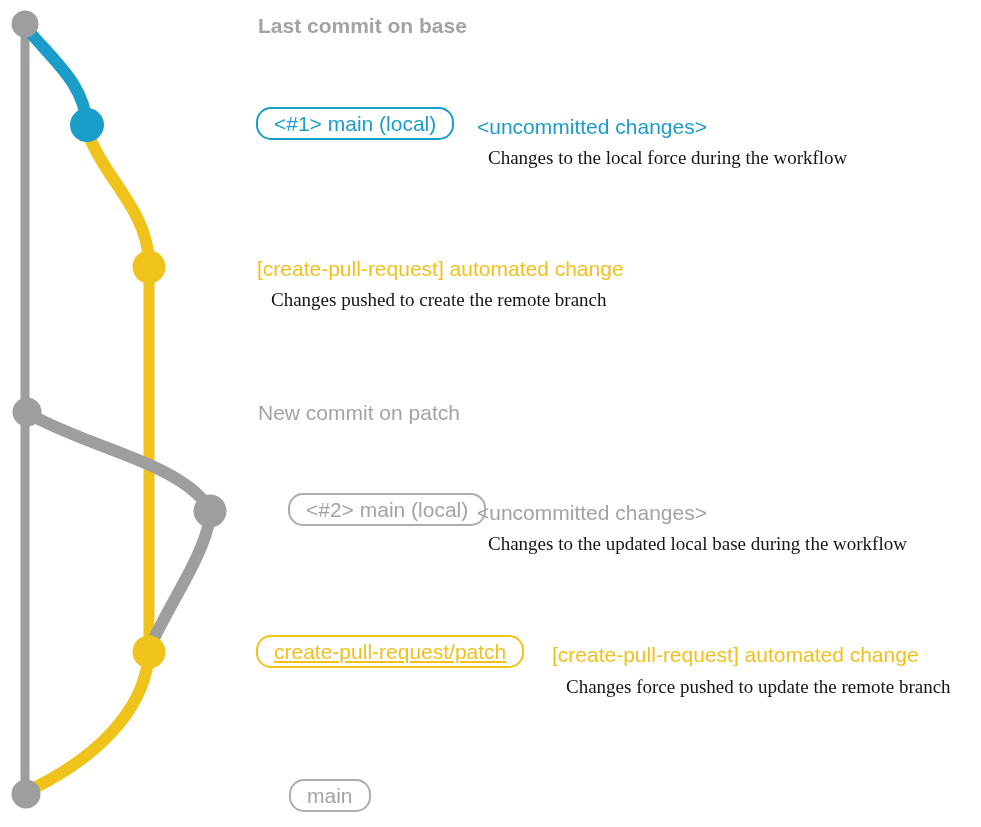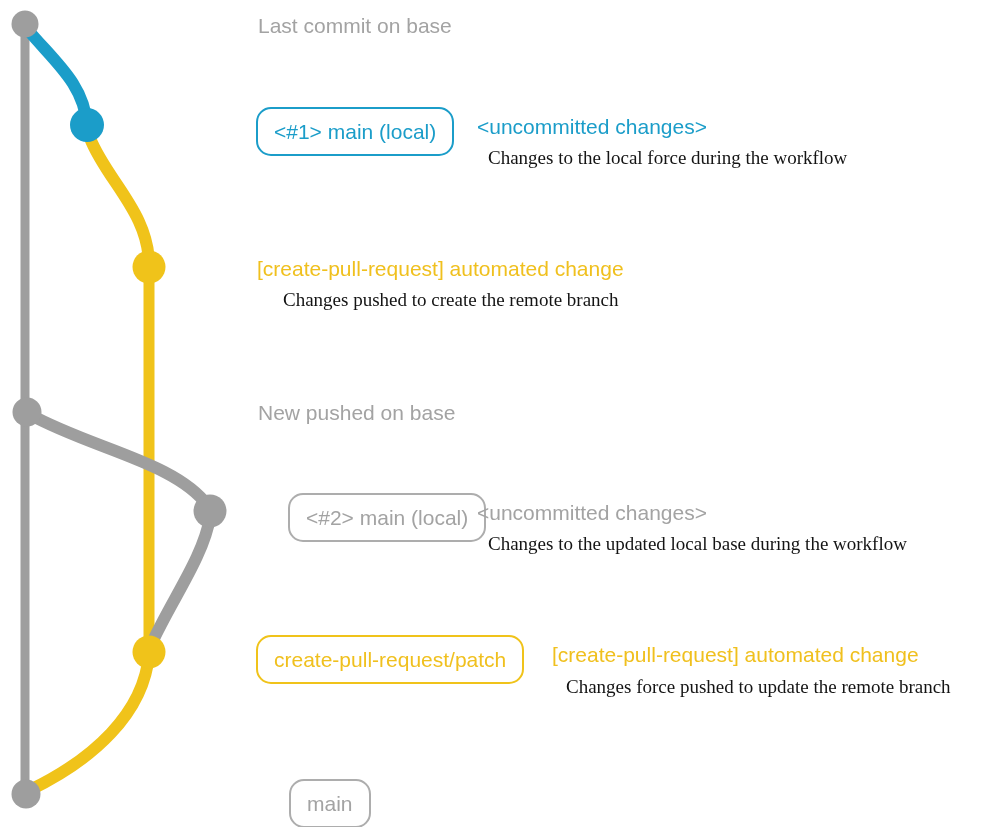--- a/index.html
+++ b/index.html
@@ -31,28 +31,28 @@
   .desc {
     font-family: "Liberation Serif", serif;
     color: var(--ink);
     font-size: 19px;
   }
 
   .badge {
     display: inline-block;
     font-size: 21px;
     line-height: 1;
-    padding: 12px 16px;
+    padding: 4px 16px;
     border-radius: 15px;
     border: 2px solid;
     background: #ffffff;
   }
   .badge-blue { color: var(--blue);      border-color: var(--blue); }
   .badge-gray { color: var(--gray_text); border-color: var(--gray_box); margin-left: 32px; }
-  .badge-yel  { color: var(--yellow_text); border-color: var(--yellow); }
+  .badge-yel  { color: var(--yellow_text); border-color: var(--yellow); text-decoration: underline; }
 </style>
 </head>
 <body>
 
 <div id="canvas">
 
   <svg id="graph-svg" width="245" height="827" viewBox="0 0 245 827">
 
     <path class="rail" d="M 25 24 L 25 793"></path>
 
@@ -70,30 +70,30 @@
 
     <circle class="dot-gray" cx="25" cy="24" r="13.5"></circle>
     <circle class="dot-gray" cx="27" cy="412" r="14.5"></circle>
     <circle class="dot-gray" cx="26" cy="794" r="14.5"></circle>
     <circle class="dot-gray" cx="210" cy="511" r="16.5"></circle>
     <circle class="dot-blue" cx="87" cy="125" r="17"></circle>
     <circle class="dot-yel" cx="149" cy="267" r="16.5"></circle>
     <circle class="dot-yel" cx="149" cy="652" r="16.5"></circle>
   </svg>
 
-  <div class="abs heading-gray" style="left:258px; top:15px;">Last commit on base</div>
+  <div class="abs heading-gray" style="left:258px; top:15px;font-weight:bold;">Last commit on base</div>
 
   <div class="abs badge badge-blue" style="left:256px; top:107px;">&lt;#1&gt; main (local)</div>
   <div class="abs heading-blue" style="left:477px; top:116px;">&lt;uncommitted changes&gt;</div>
   <div class="abs desc" style="left:488px; top:148px;">Changes to the local force during the workflow</div>
 
   <div class="abs heading-yel" style="left:257px; top:258px;">[create-pull-request] automated change</div>
-  <div class="abs desc" style="left:271px; top:290px;margin-left:12px;">Changes pushed to create the remote branch</div>
+  <div class="abs desc" style="left:271px; top:290px;">Changes pushed to create the remote branch</div>
 
-  <div class="abs heading-gray" style="left:258px; top:402px;">New pushed on base</div>
+  <div class="abs heading-gray" style="left:258px; top:402px;">New commit on patch</div>
 
   <div class="abs badge badge-gray" style="left:256px; top:493px;">&lt;#2&gt; main (local)</div>
   <div class="abs heading-gray" style="left:477px; top:502px;">&lt;uncommitted changes&gt;</div>
   <div class="abs desc" style="left:488px; top:534px;">Changes to the updated local base during the workflow</div>
 
   <div class="abs badge badge-yel" style="left:256px; top:635px;">create-pull-request/patch</div>
   <div class="abs heading-yel" style="left:552px; top:644px;">[create-pull-request] automated change</div>
   <div class="abs badge badge-gray" style="left:257px; top:779px;">main</div>
 
   <div class="abs desc" style="left:566px; top:677px;">Changes force pushed to update the remote branch</div>

